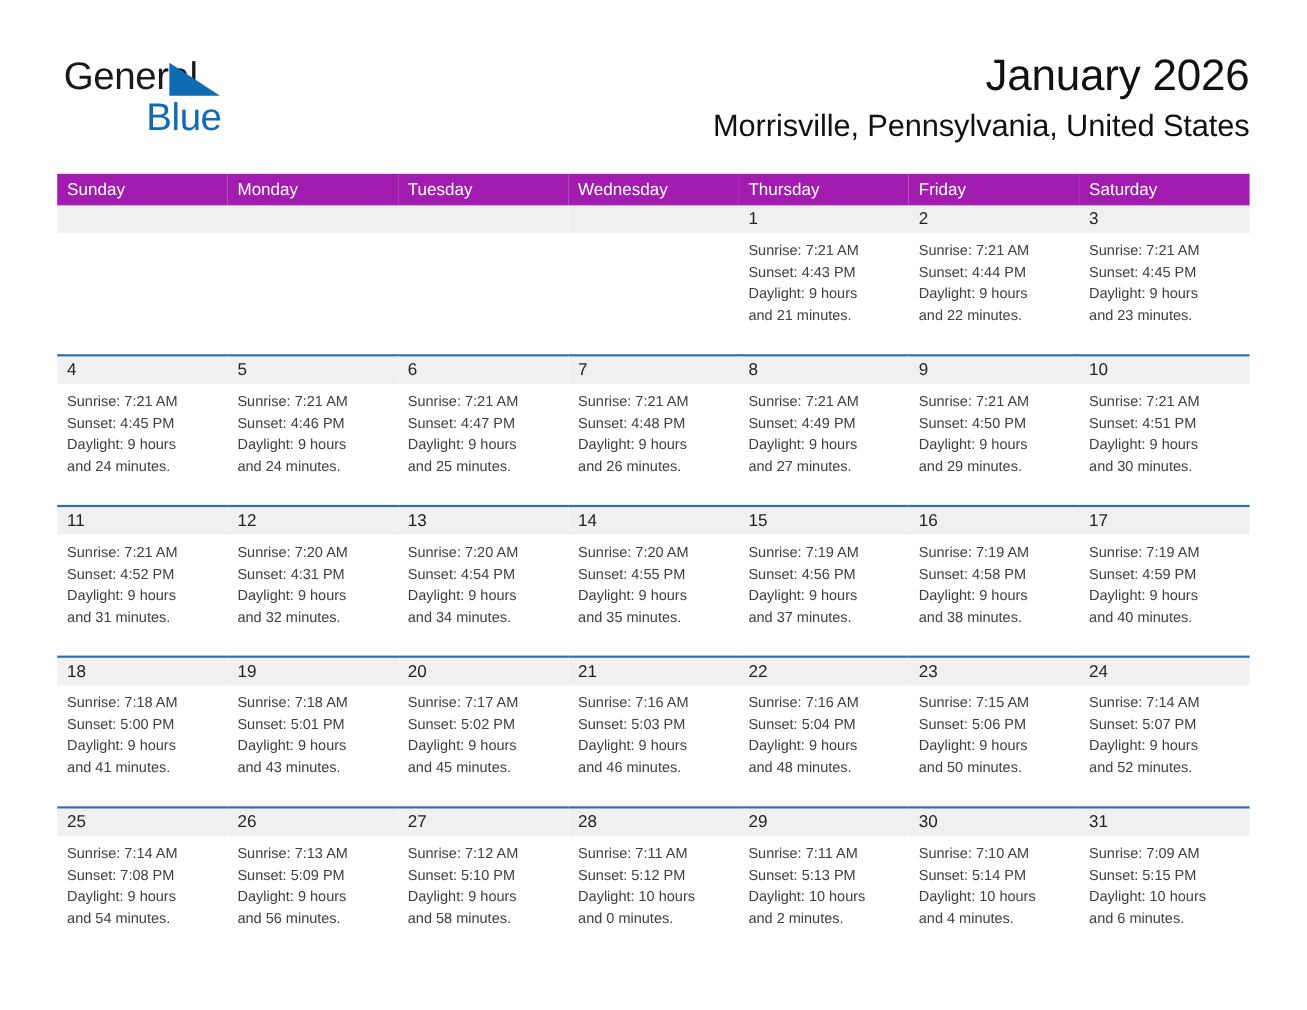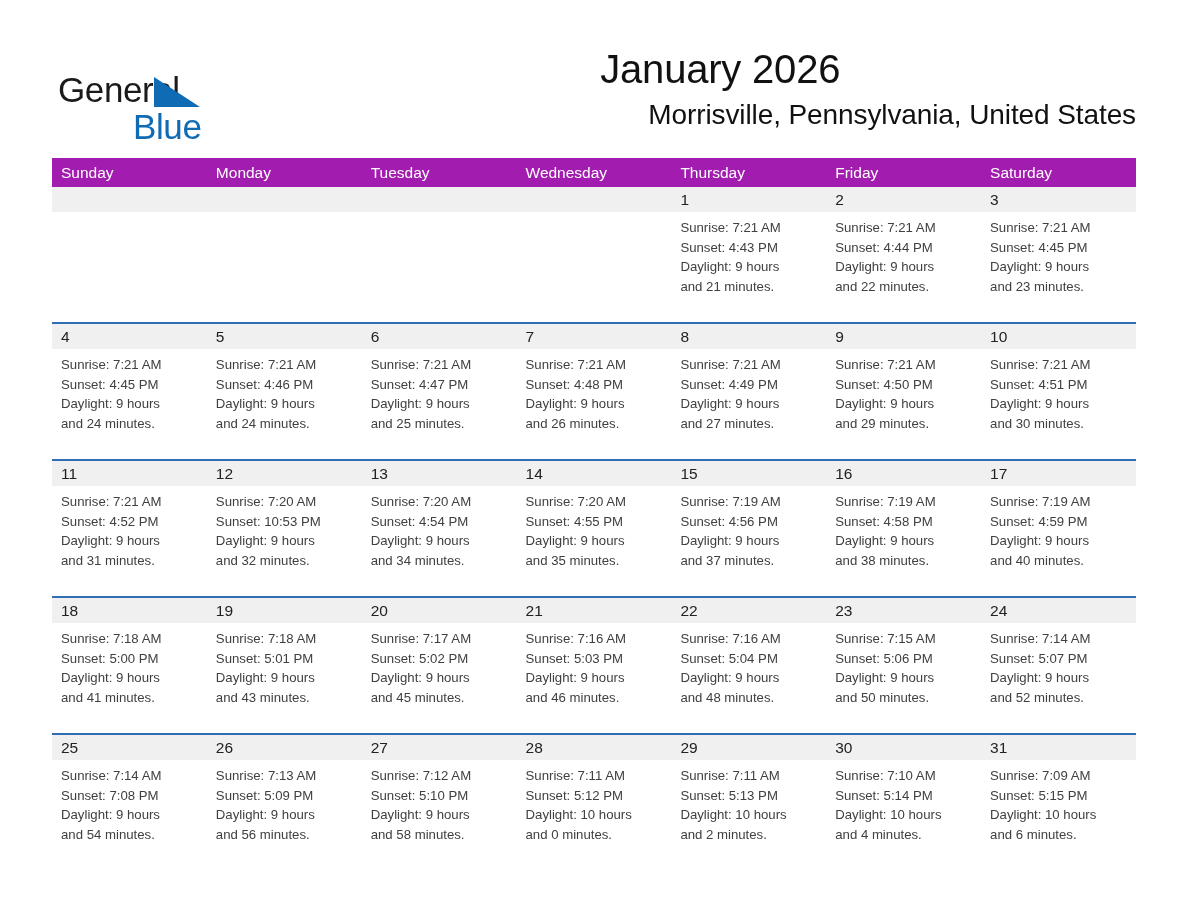--- a/index.html
+++ b/index.html
@@ -30,21 +30,20 @@
     left: 58px;
     top: 52px;
     width: 220px;
     height: 72px;
     line-height: 1;
   }
   .logo-row1 {
     position: relative;
     height: 38px;
     white-space: nowrap;
-    margin-top: 20px;
   }
   .logo-general {
     font-family: "Liberation Sans", sans-serif;
     font-size: 35px;
     color: #1a1a1a;
     letter-spacing: -0.4px;
     font-weight: 400;
   }
   .logo-triangle {
     position: absolute;
@@ -65,21 +64,21 @@
     color: #0f6bb3;
     letter-spacing: -0.4px;
     font-weight: 400;
     text-align: center;
   }
 
   .title-block {
     position: absolute;
     right: 52px;
     top: 48px;
-    text-align: left;
+    text-align: right;
   }
   .cal-title {
     font-size: 40px;
     font-weight: 400;
     color: #111111;
     line-height: 1.05;
     letter-spacing: -0.2px;
   }
   .cal-subtitle {
     margin-top: 9px;
@@ -332,21 +331,21 @@
               <div>Daylight: 9 hours</div>
               <div>and 31 minutes.</div>
             </div>
           </div>
         </td>
         <td>
           <div class="cell-inner">
             <div class="daynum-strip">12</div>
             <div class="cell-body">
               <div>Sunrise: 7:20 AM</div>
-              <div>Sunset: 10:53 PM</div>
+              <div>Sunset: 4:31 PM</div>
               <div>Daylight: 9 hours</div>
               <div>and 32 minutes.</div>
             </div>
           </div>
         </td>
         <td>
           <div class="cell-inner">
             <div class="daynum-strip">13</div>
             <div class="cell-body">
               <div>Sunrise: 7:20 AM</div>

